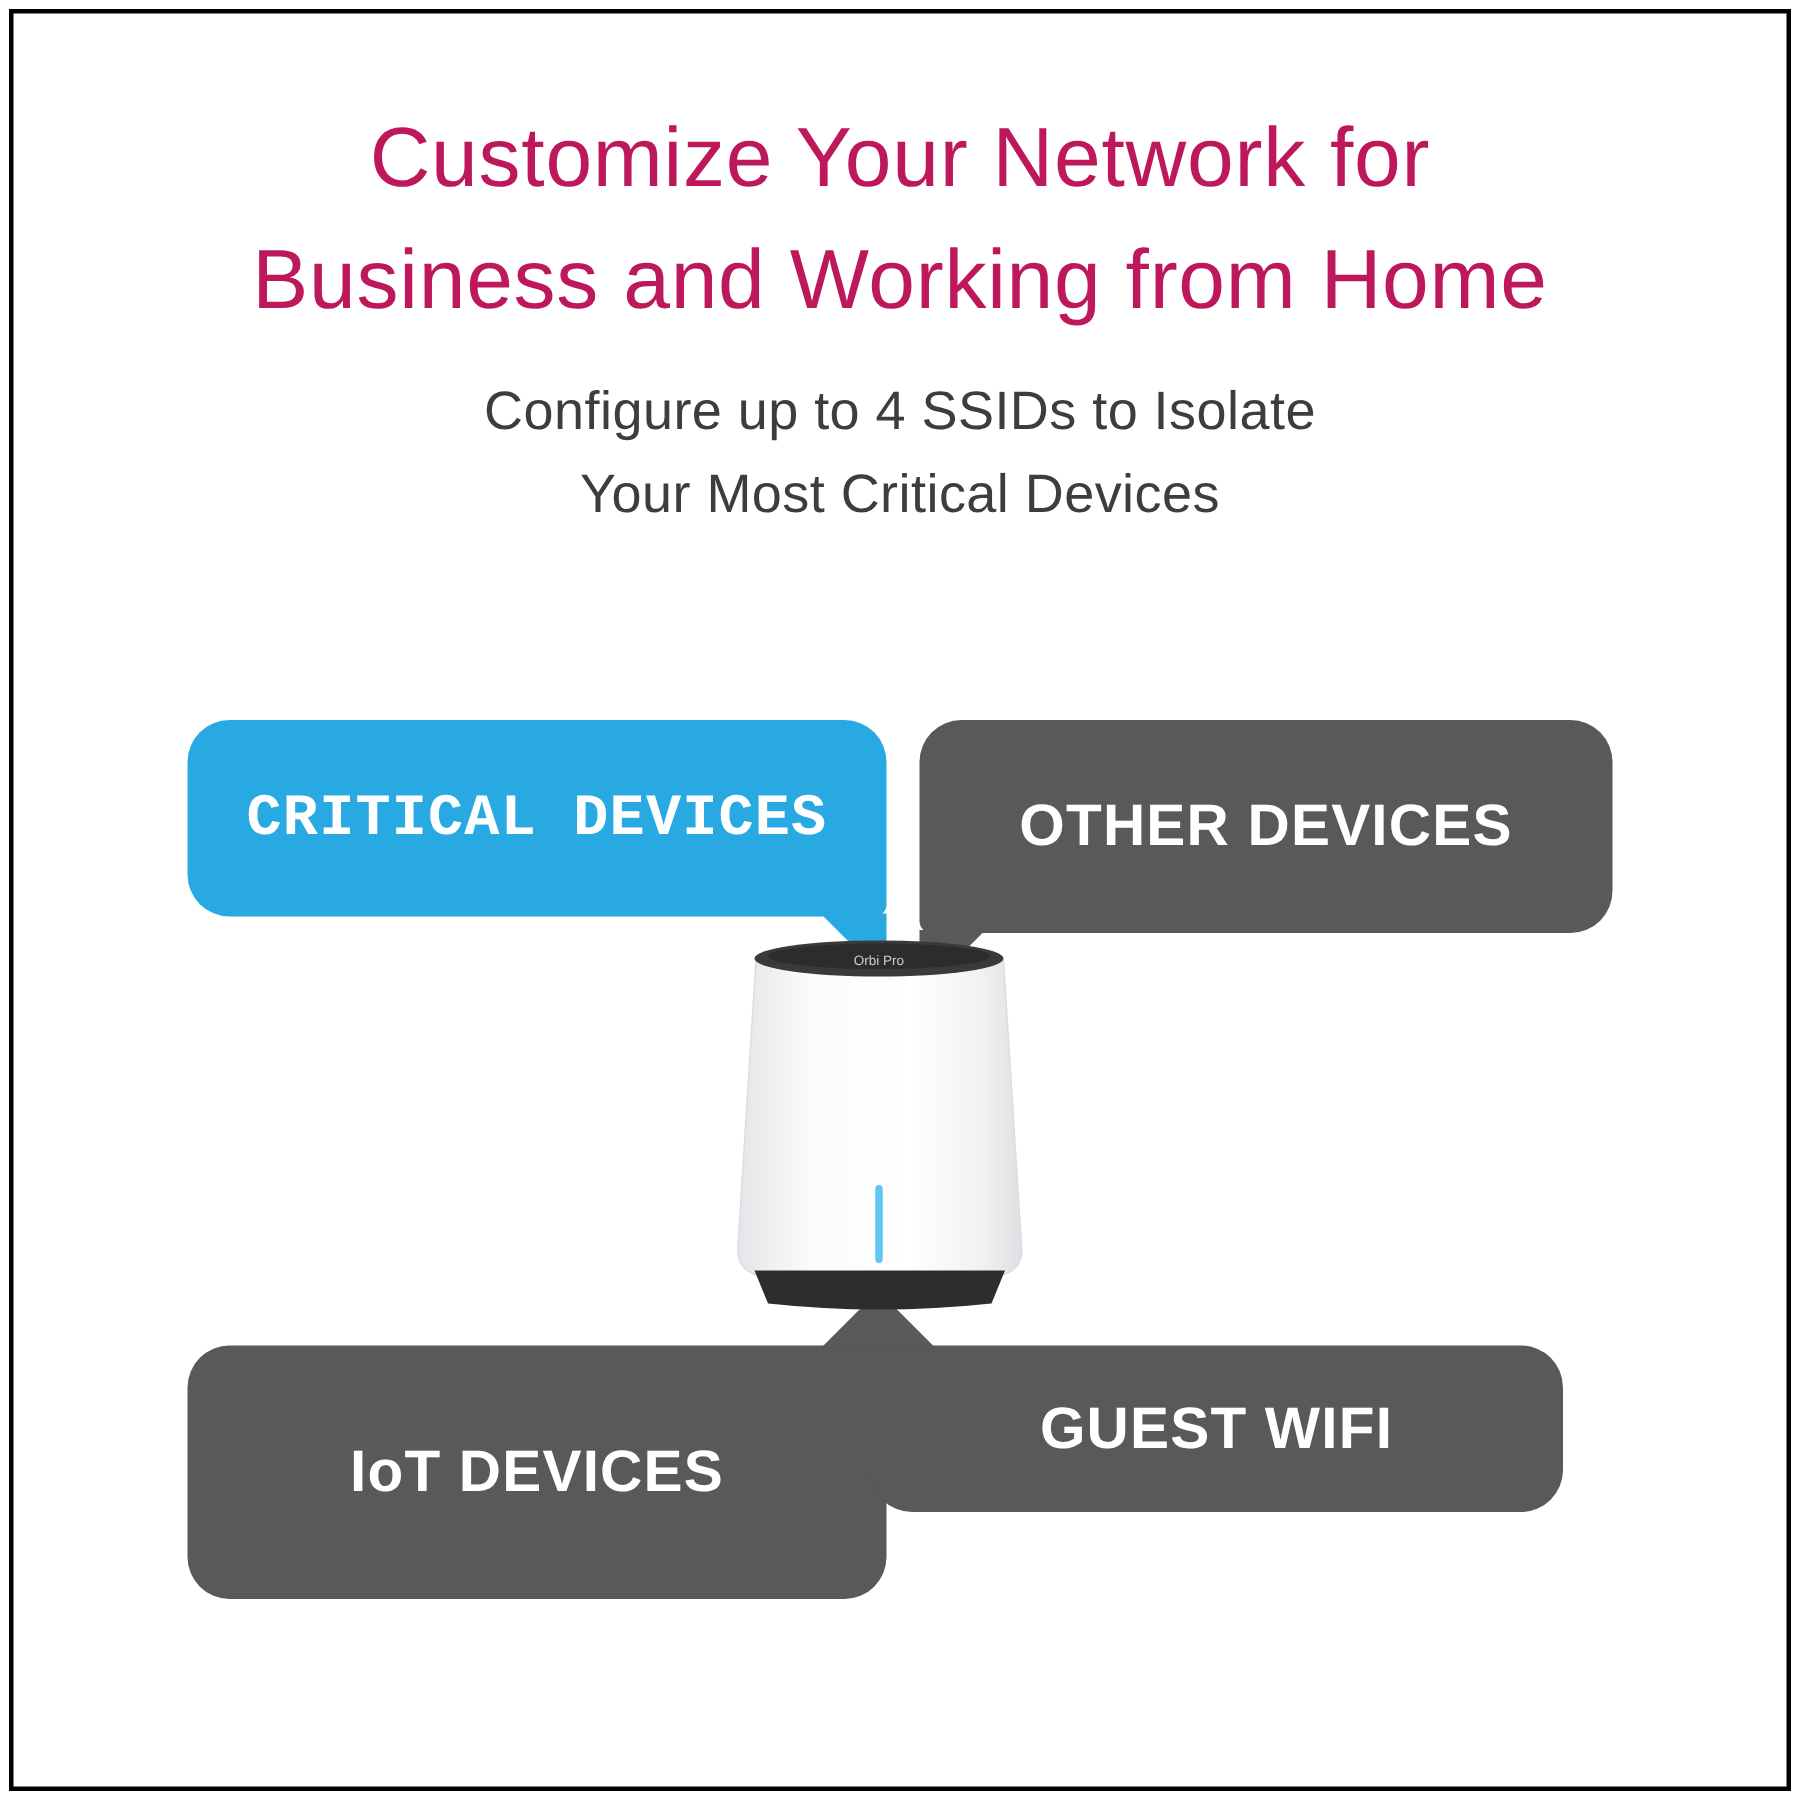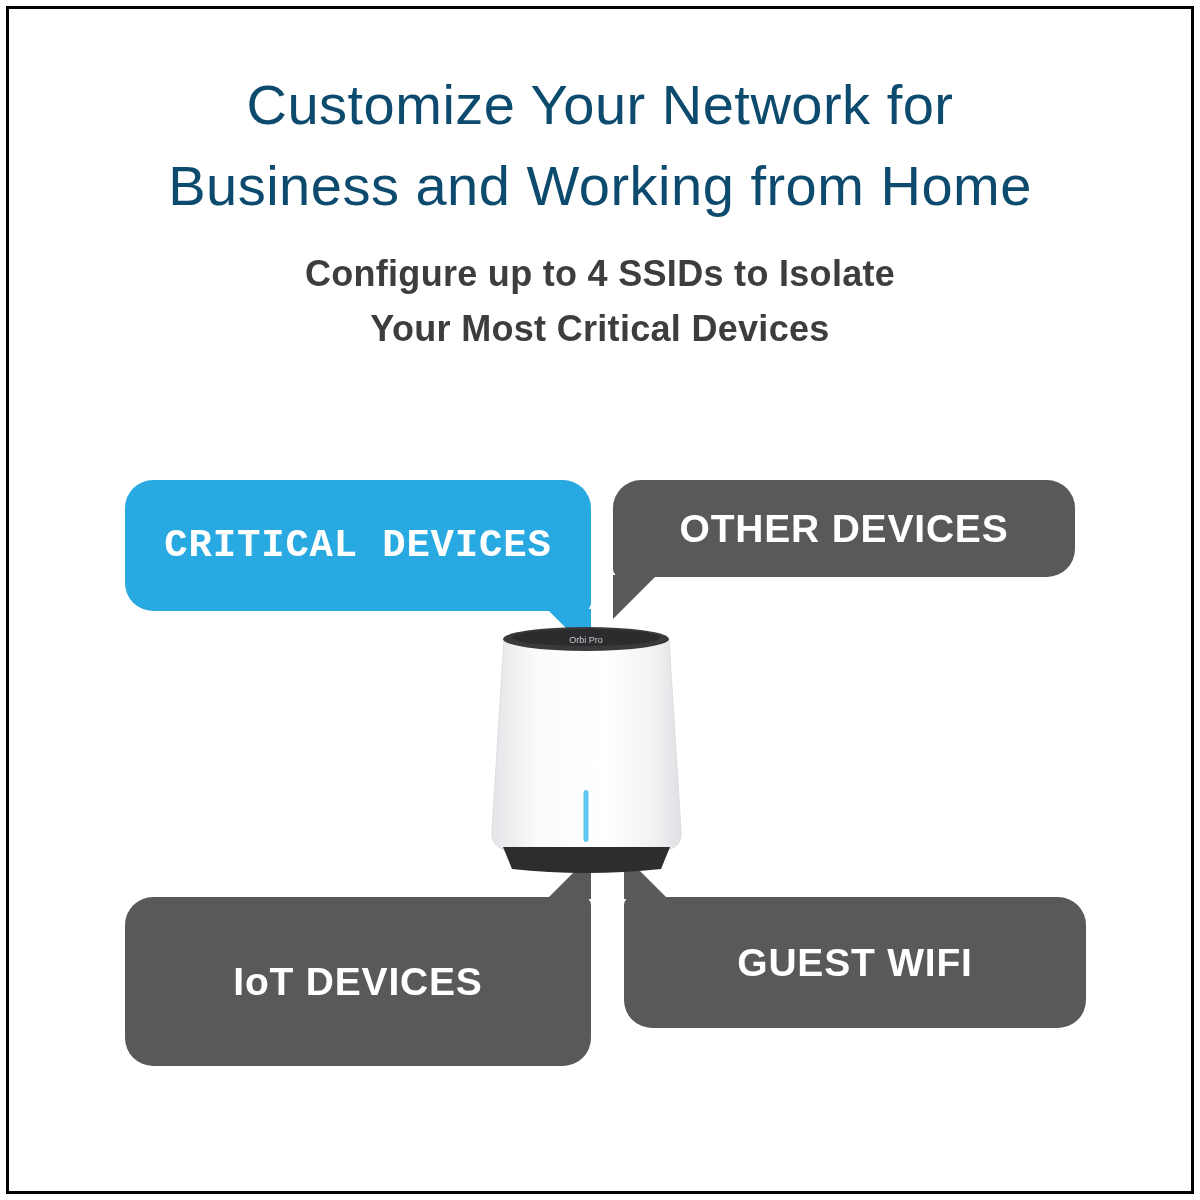--- a/index.html
+++ b/index.html
@@ -23,55 +23,55 @@
     z-index: 10;
   }
   .title {
     position: absolute;
     top: 64px;
     left: 0;
     right: 0;
     text-align: center;
     font-size: 56px;
     font-weight: 300;
-    color: #0c4a6e;
+    color: #be185d;
     line-height: 81px;
     letter-spacing: 0.5px;
     z-index: 2;
   }
   .subtitle {
     position: absolute;
     top: 246px;
     left: 0;
     right: 0;
     text-align: center;
     font-size: 36px;
-    font-weight: 700;
+    font-weight: 400;
     color: #3d3d3d;
     line-height: 55px;
     letter-spacing: 0.3px;
     z-index: 2;
   }
   .bubble {
     position: absolute;
     display: flex;
     align-items: center;
     justify-content: center;
     border-radius: 28px;
     background: var(--bubble-color, #58595b);
     color: #ffffff;
     font-size: 39px;
     font-weight: 700;
     letter-spacing: 0.8px;
     z-index: 2;
   }
   .bubble-critical { left: 125px; top: 480px; width: 466px; height: 131px; font-family: Liberation Mono, monospace; }
-  .bubble-other    { left: 613px; top: 480px; width: 462px; height: 97px; }
+  .bubble-other    { left: 613px; top: 480px; width: 462px; height: 142px; }
   .bubble-iot      { left: 125px; top: 897px; width: 466px; height: 169px; }
-  .bubble-guest    { left: 624px; top: 897px; width: 462px; height: 131px; }
+  .bubble-guest    { left: 580px; top: 897px; width: 462px; height: 111px; }
 
   .bubble::after {
     content: "";
     position: absolute;
     width: 0;
     height: 0;
   }
   .tail-br { border-bottom-right-radius: 8px; }
   .tail-br::after {
     right: 0; bottom: -42px;

